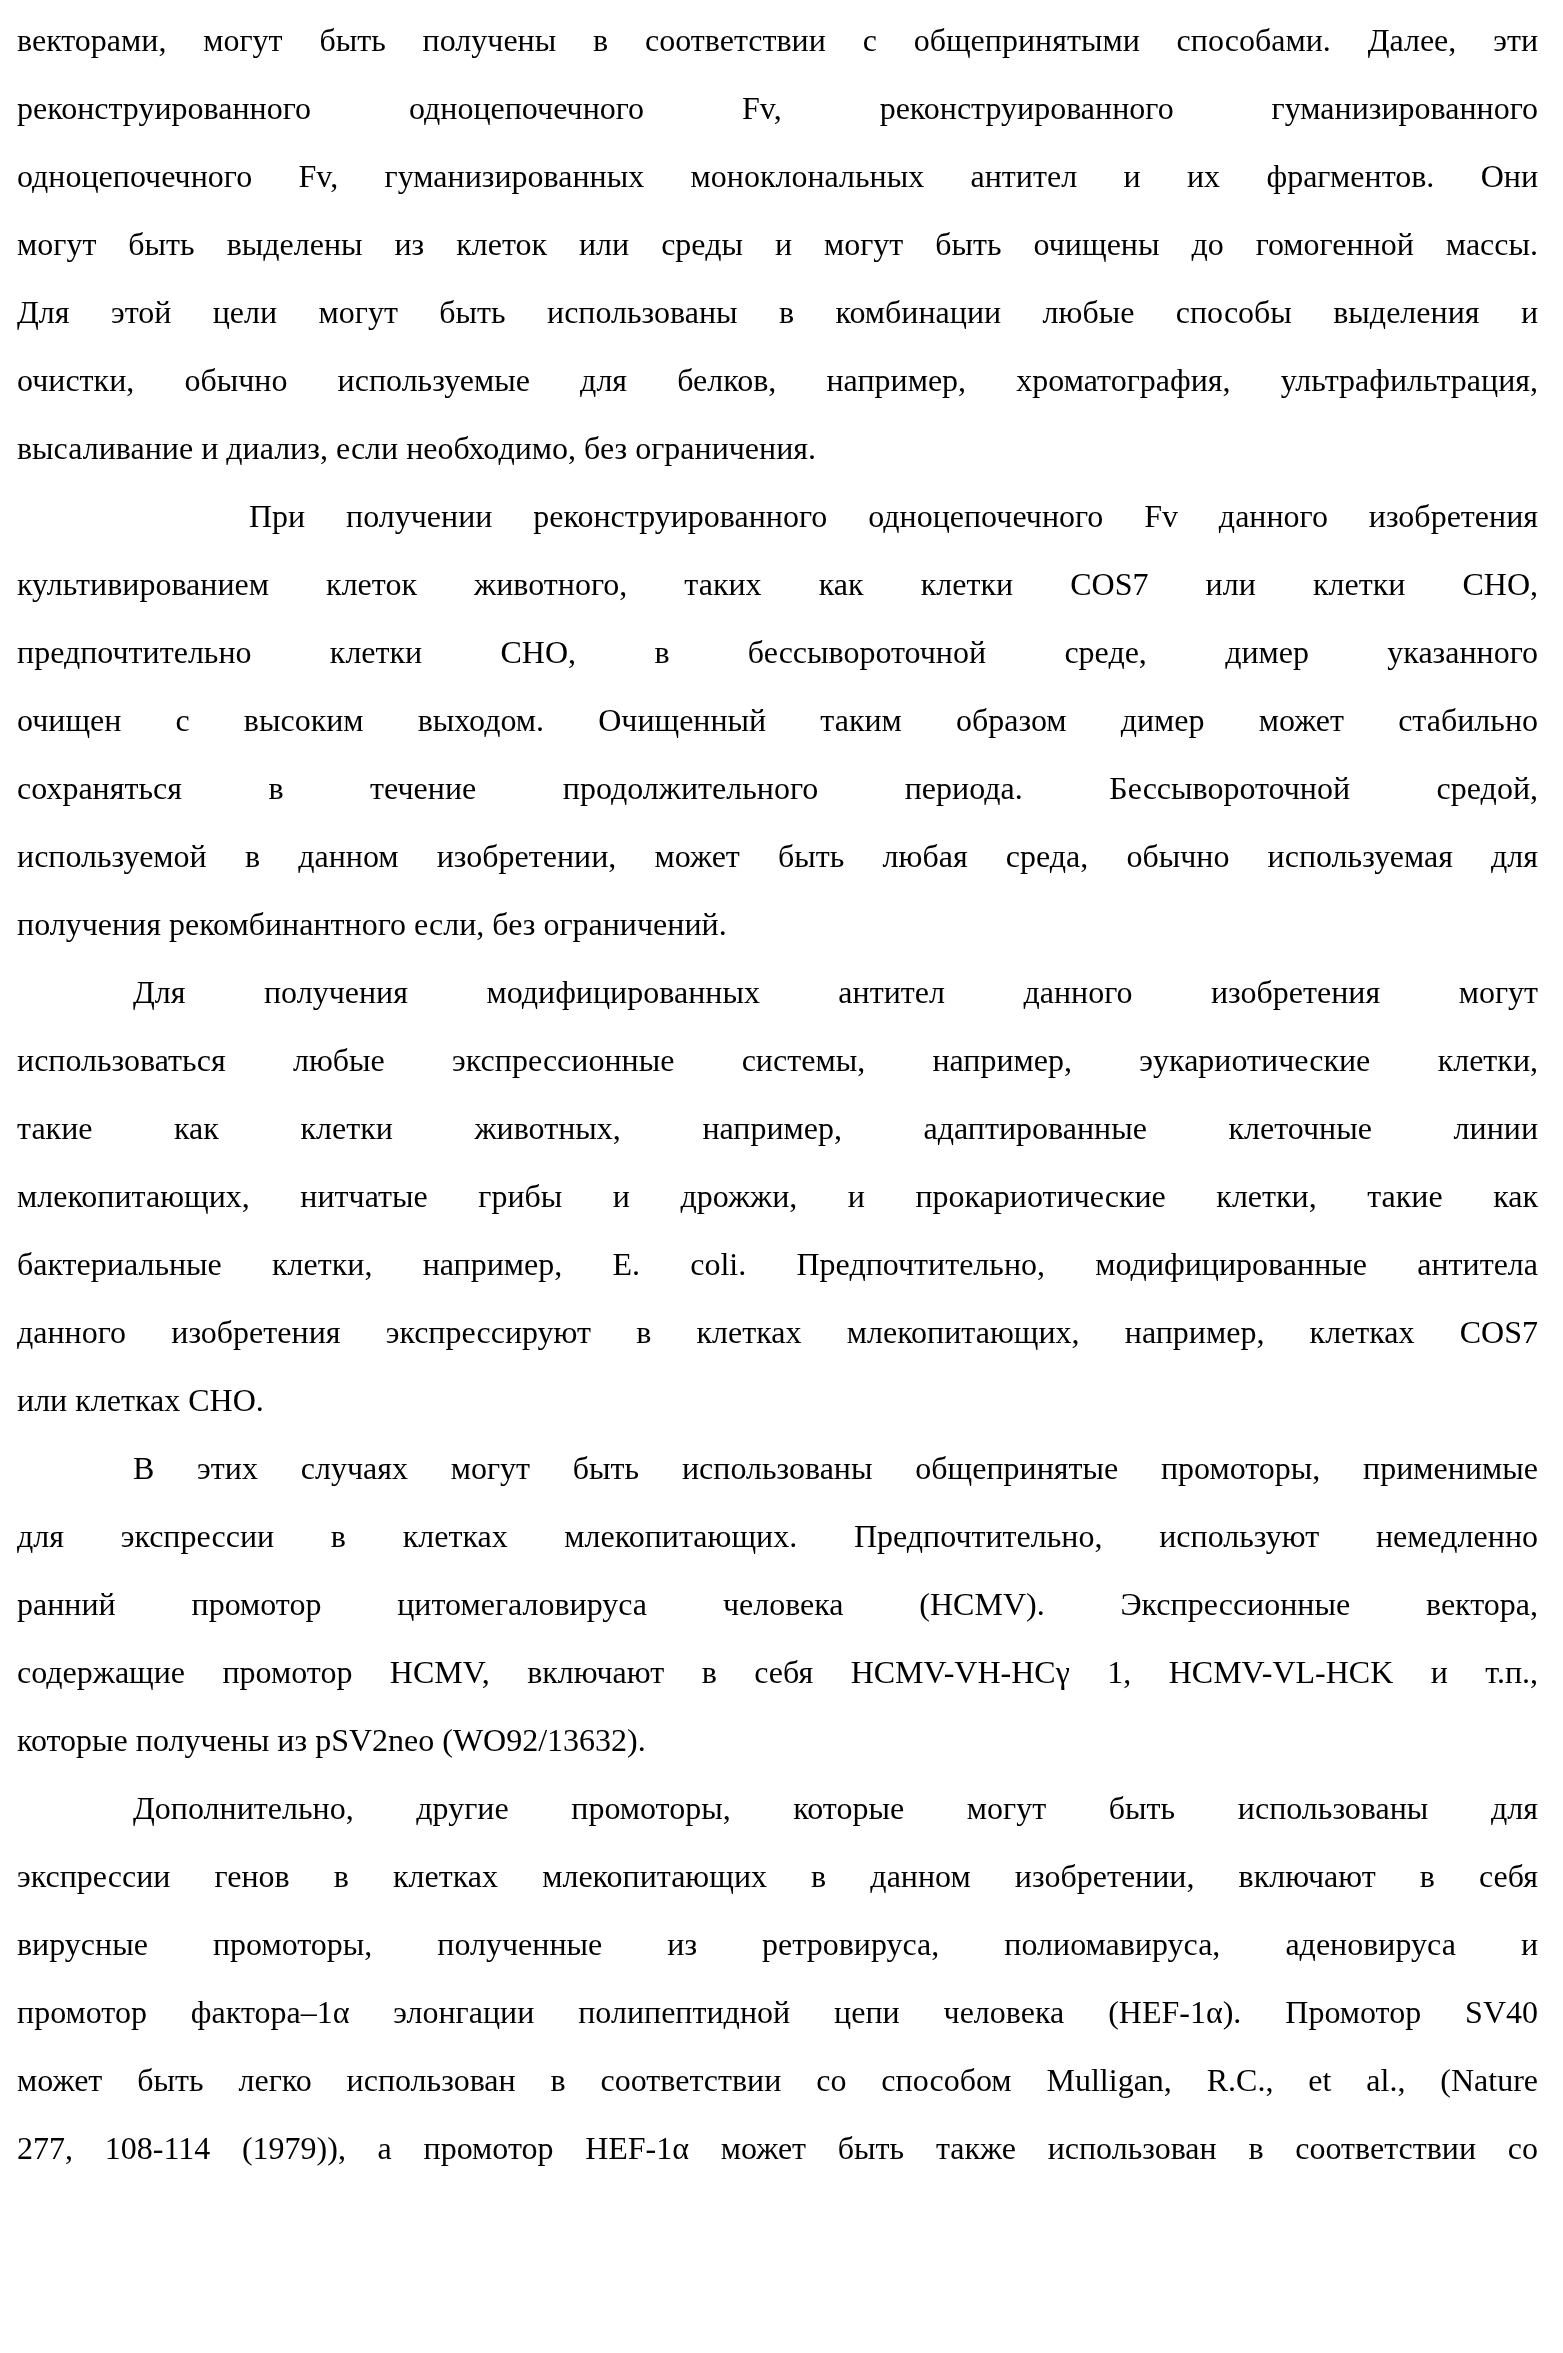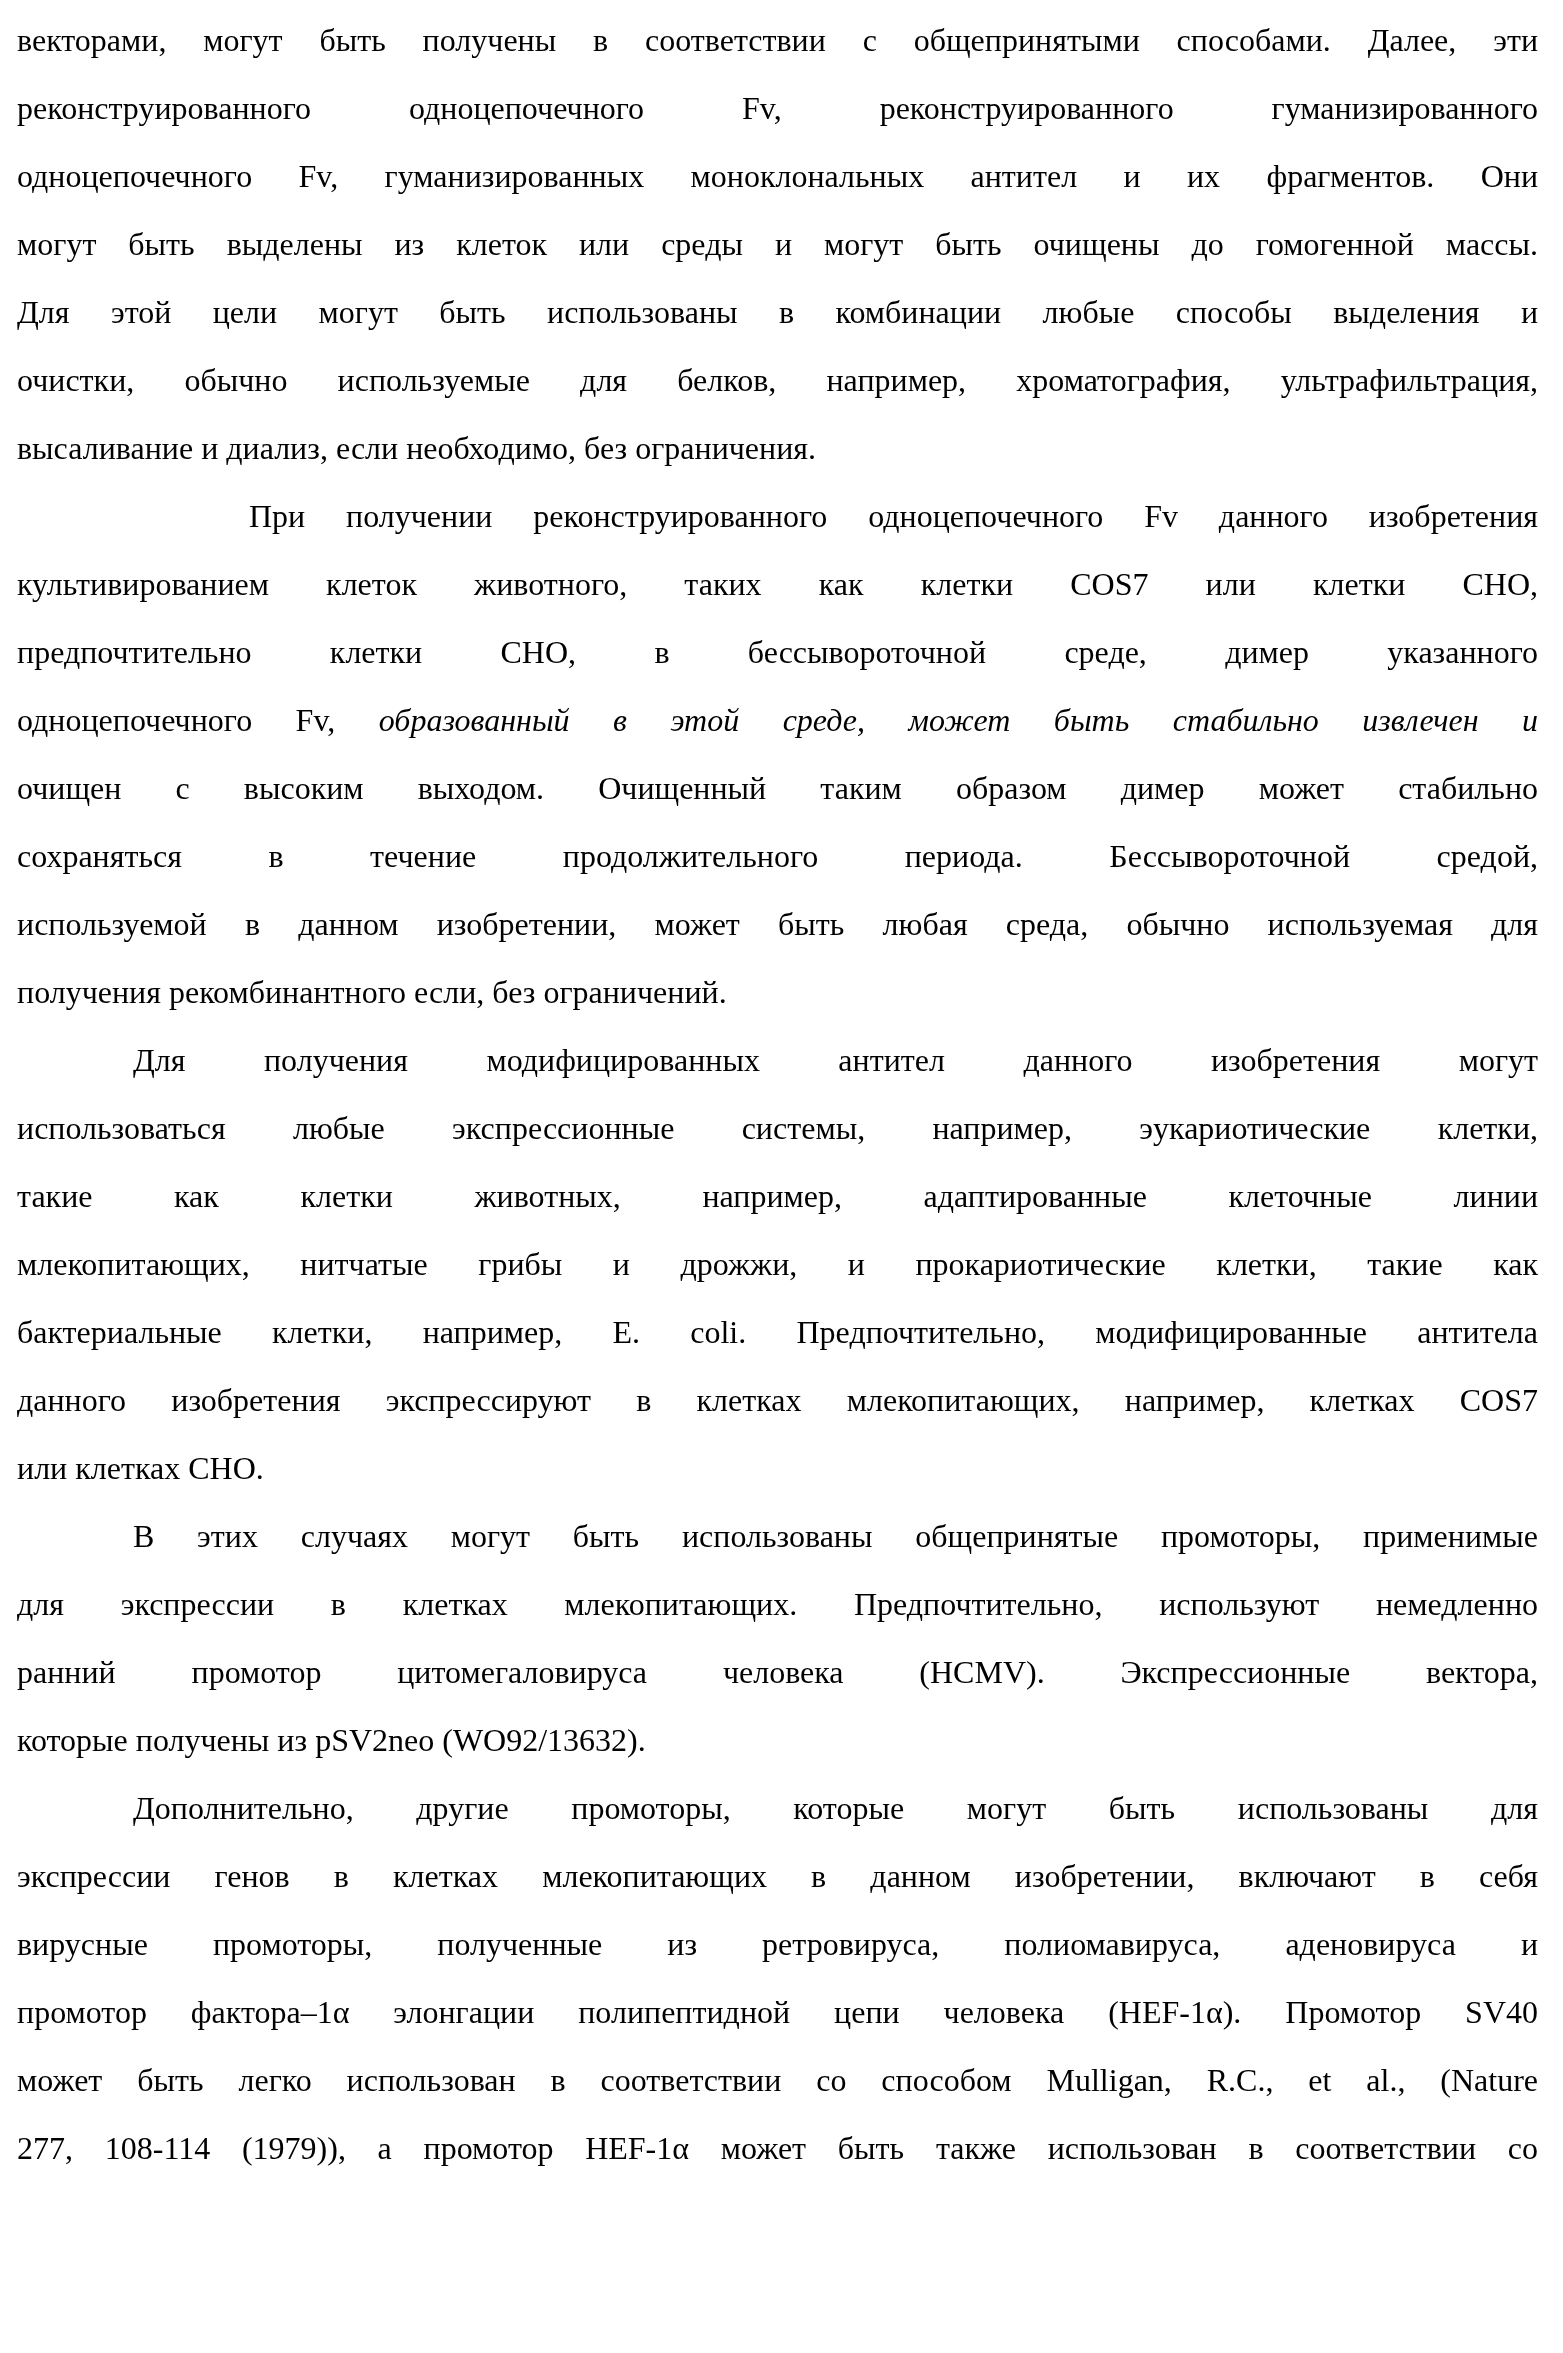--- a/index.html
+++ b/index.html
@@ -29,39 +29,39 @@
     <span class="line">одноцепочечного Fv, гуманизированных моноклональных антител и их фрагментов. Они</span>
     <span class="line">могут быть выделены из клеток или среды и могут быть очищены до гомогенной массы.</span>
     <span class="line">Для этой цели могут быть использованы в комбинации любые способы выделения и</span>
     <span class="line">очистки, обычно используемые для белков, например, хроматография, ультрафильтрация,</span>
     <span class="line last">высаливание и диализ, если необходимо, без ограничения.</span>
   </div>
   <div class="para">
     <span class="line indent" style="padding-left:116px">При получении реконструированного одноцепочечного Fv данного изобретения</span>
     <span class="line">культивированием клеток животного, таких как клетки COS7 или клетки CHO,</span>
     <span class="line">предпочтительно клетки CHO, в бессывороточной среде, димер указанного</span>
-    <span class="line mixed"><span>одноцепочечного Fv, </span><span class="it">образованный в этой среде, может быть стабильно извлечен и</span><span></span></span>
     <span class="line">очищен с высоким выходом. Очищенный таким образом димер может стабильно</span>
     <span class="line">сохраняться в течение продолжительного периода. Бессывороточной средой,</span>
     <span class="line">используемой в данном изобретении, может быть любая среда, обычно используемая для</span>
     <span class="line last">получения рекомбинантного если, без ограничений.</span>
   </div>
   <div class="para">
     <span class="line" style="padding-left:116px">Для получения модифицированных антител данного изобретения могут</span>
     <span class="line">использоваться любые экспрессионные системы, например, эукариотические клетки,</span>
     <span class="line">такие как клетки животных, например, адаптированные клеточные линии</span>
     <span class="line">млекопитающих, нитчатые грибы и дрожжи, и прокариотические клетки, такие как</span>
     <span class="line">бактериальные клетки, например, E. coli. Предпочтительно, модифицированные антитела</span>
     <span class="line">данного изобретения экспрессируют в клетках млекопитающих, например, клетках COS7</span>
     <span class="line last">или клетках CHO.</span>
   </div>
   <div class="para">
     <span class="line" style="padding-left:116px">В этих случаях могут быть использованы общепринятые промоторы, применимые</span>
     <span class="line">для экспрессии в клетках млекопитающих. Предпочтительно, используют немедленно</span>
     <span class="line">ранний промотор цитомегаловируса человека (HCMV). Экспрессионные вектора,</span>
+    <span class="line">содержащие промотор HCMV, включают в себя HCMV-VH-HCγ 1, HCMV-VL-HCK и т.п.,</span>
     <span class="line last">которые получены из pSV2neo (WO92/13632).</span>
   </div>
   <div class="para">
     <span class="line" style="padding-left:116px">Дополнительно, другие промоторы, которые могут быть использованы для</span>
     <span class="line">экспрессии генов в клетках млекопитающих в данном изобретении, включают в себя</span>
     <span class="line">вирусные промоторы, полученные из ретровируса, полиомавируса, аденовируса и</span>
     <span class="line">промотор фактора–1α элонгации полипептидной цепи человека (HEF-1α). Промотор SV40</span>
     <span class="line">может быть легко использован в соответствии со способом Mulligan, R.C., et al., (Nature</span>
     <span class="line">277, 108-114 (1979)), а промотор HEF-1α может быть также использован в соответствии со</span>
   </div>

